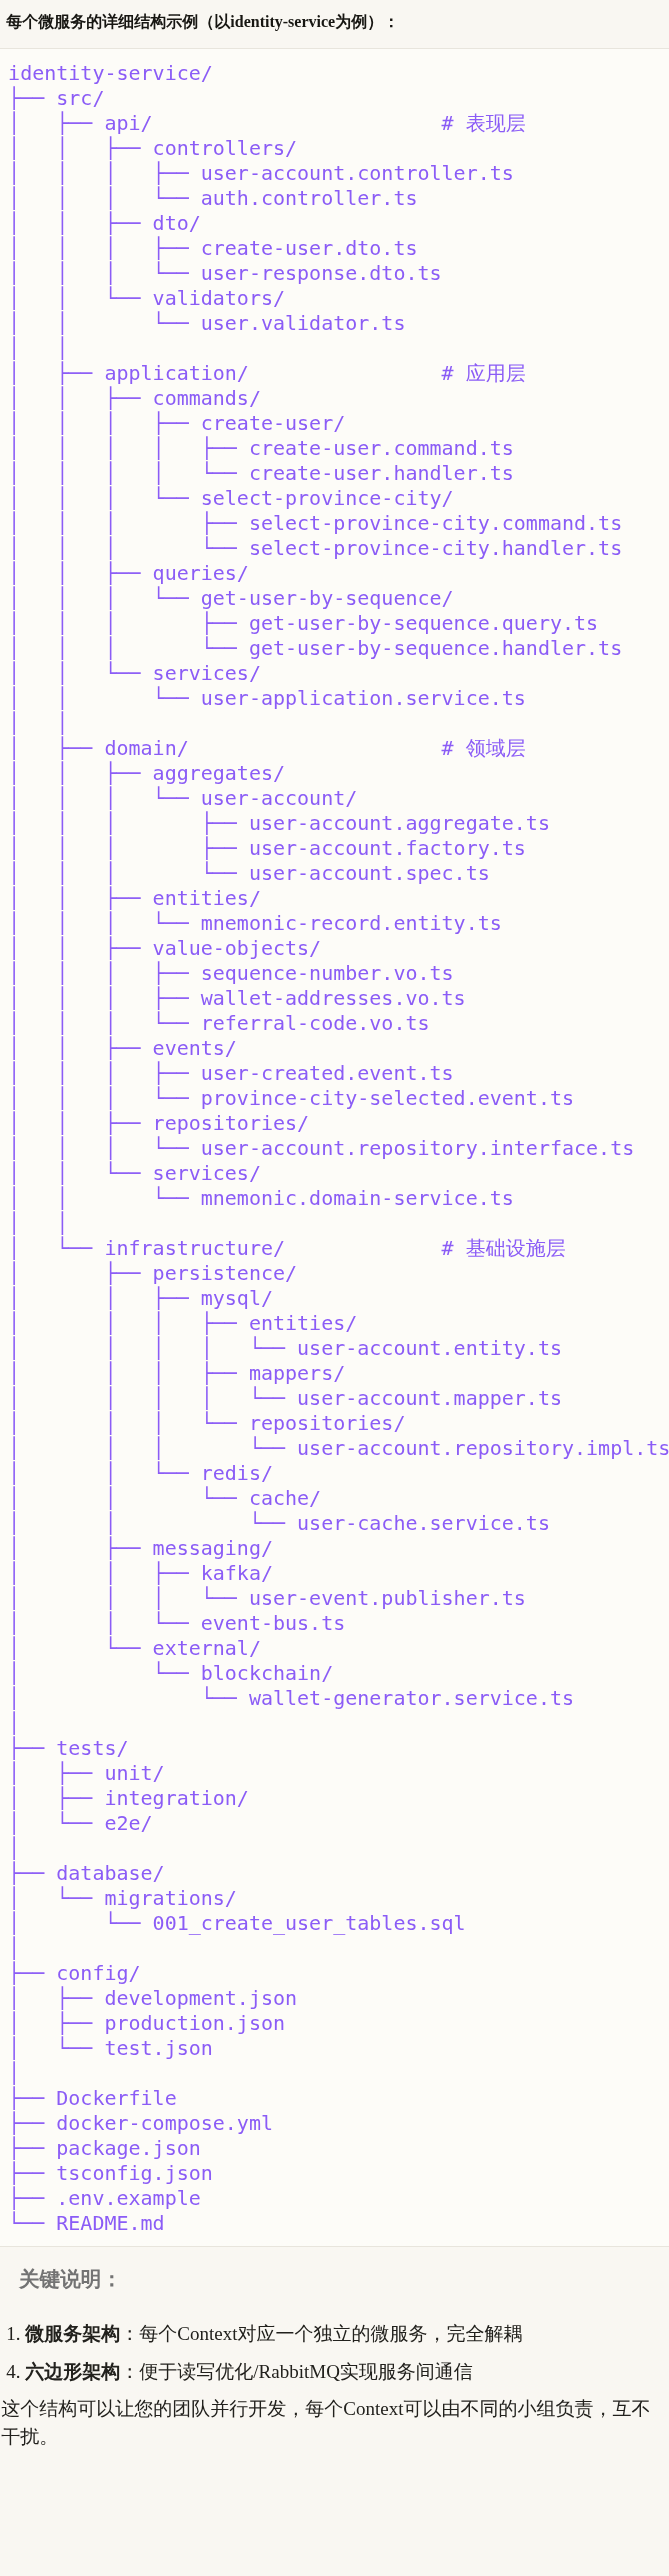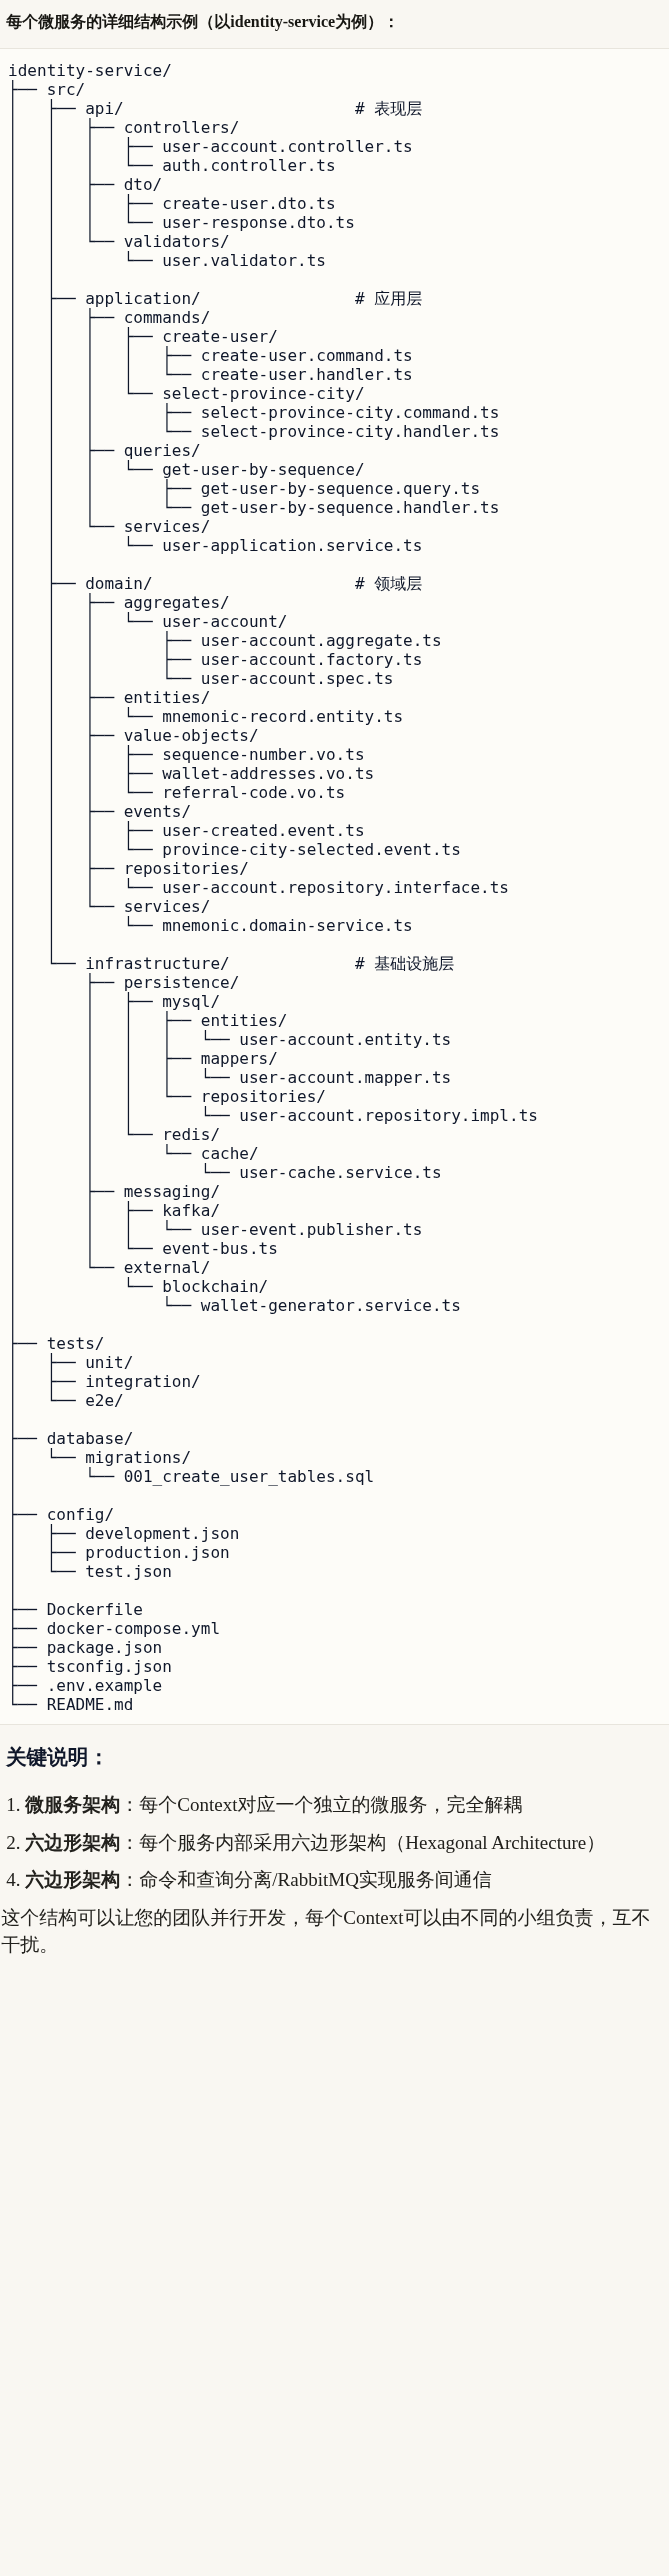--- a/index.html
+++ b/index.html
@@ -20,35 +20,35 @@
   }
   .codeblock {
     border-top: 0.6px solid #e8e5dd;
     border-bottom: 0.6px solid #e8e5dd;
     background: #fdfcf8;
   }
   .codeblock pre {
     margin: 0;
     padding: 12.5px 6.3px 10px 8.1px;
     font-family: "DejaVu Sans Mono", monospace;
-    font-size: 16px;
-    line-height: 19px;
-    color: #0f172a;
+    font-size: 20px;
+    line-height: 25px;
+    color: #8b5cf6;
     white-space: pre;
   }
   .notes-title {
-    margin: 19px 0 0 6px;
+    margin: 19px 0 0 19px;
     font-size: 20.6px;
     line-height: 26px;
     font-weight: 700;
-    color: #0f172a;
+    color: #737373;
   }
   .notes {
     list-style: none;
-    margin: 21px 0 0 0;
+    margin: 28px 0 0 0;
     padding: 0 0 0 6.3px;
   }
   .notes li {
     font-size: 19px;
     line-height: 27.5px;
     margin-bottom: 10px;
     color: #22211d;
   }
   .notes li .term { font-weight: 700; }
   .notes li .num { font-weight: 400; }
@@ -153,20 +153,19 @@
 ├── package.json
 ├── tsconfig.json
 ├── .env.example
 └── README.md</pre>
   </div>
 
   <p class="notes-title">关键说明：</p>
 
   <ol class="notes">
       <li><span class="num">1. </span><span class="term">微服务架构</span><span>：每个Context对应一个独立的微服务，完全解耦</span></li>
-      <li><span class="num">2. </span><span class="term">六边形架构</span><span>：每个服务内部采用六边形架构（Hexagonal Architecture）</span></li>
-      <li><span class="num">4. </span><span class="term">六边形架构</span><span>：命令和查询分离/RabbitMQ实现服务间通信</span></li>
+      <li><span class="num">4. </span><span class="term">六边形架构</span><span>：便于读写优化/RabbitMQ实现服务间通信</span></li>
     </ol>
 
   <p class="footer-note">这个结构可以让您的团队并行开发，每个Context可以由不同的小组负责，互不干扰。</p>
 
 </div>
 
 
 </body></html>

